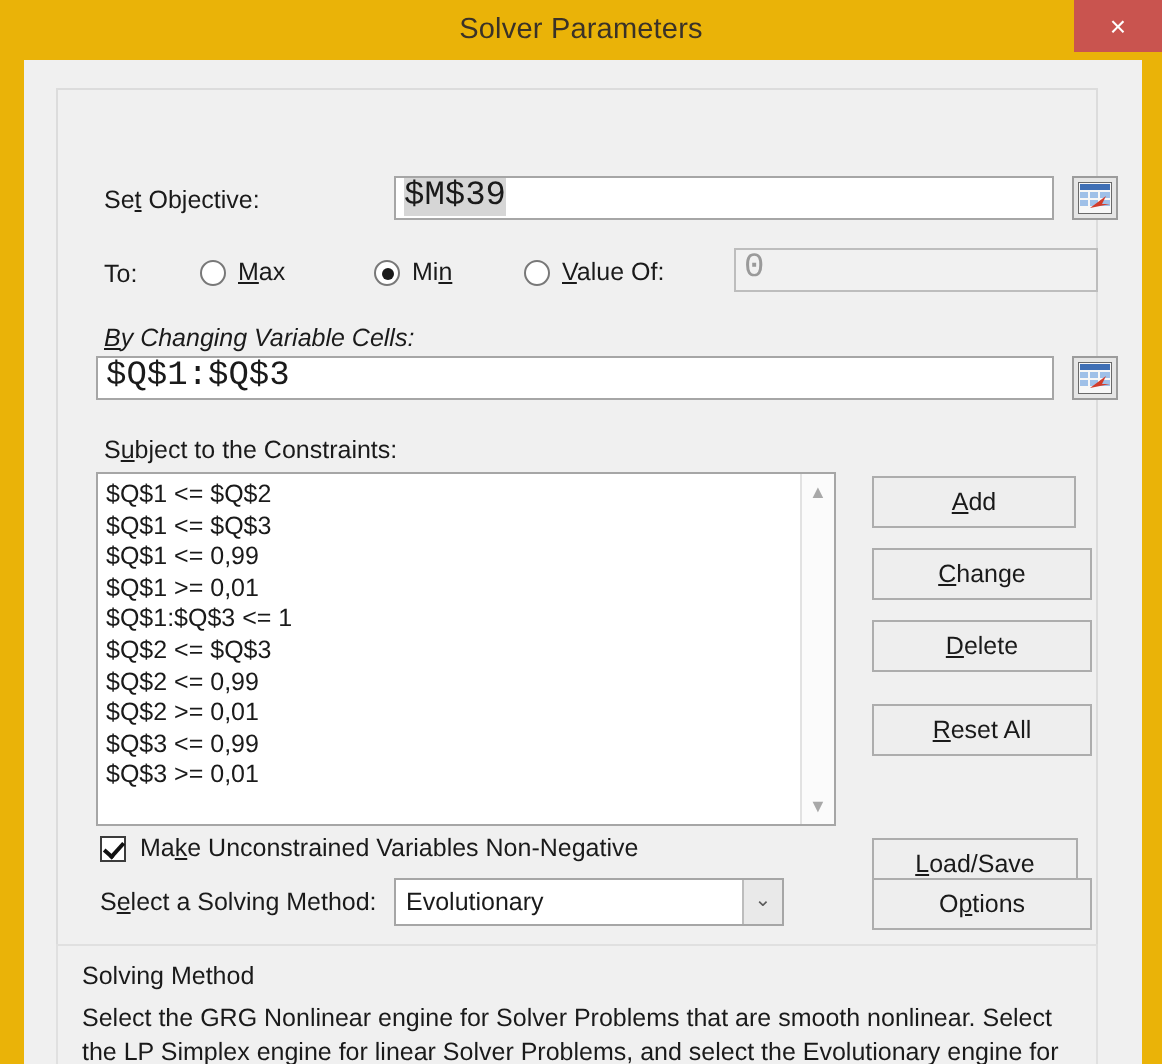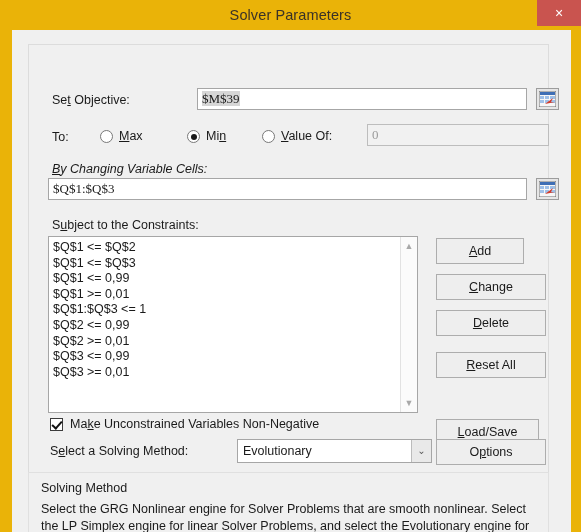--- a/index.html
+++ b/index.html
@@ -85,22 +85,22 @@
     white-space: nowrap;
   }
   .mn { text-decoration: underline; }
 
   
   .tbox {
     position: absolute;
     box-sizing: border-box;
     border: 1px solid #a6a6a6;
     background: #ffffff;
-    font-family: Liberation Serif, serif;
-    font-size: 13px;
+    font-family: Liberation Mono, monospace;
+    font-size: 17px;
     color: #1a1a1a;
     padding: 0 4px;
     line-height: 20px;
     white-space: nowrap;
     overflow: hidden;
   }
   .tbox.disabled {
     background: #f1f1f1;
     color: #9a9a9a;
     border-color: #bdbdbd;
@@ -244,21 +244,20 @@
     text-align: right;
   }
 
   
   .combo {
     position: absolute;
     box-sizing: border-box;
     border: 1px solid #a6a6a6;
     background: #ffffff;
     cursor: pointer;
-    margin-left: 40px;
   }
   .combo-val {
     position: absolute;
     left: 5px; top: 0;
     line-height: 22px;
     font-size: 12.5px;
     color: #1a1a1a;
     white-space: nowrap;
   }
   .combo-arrow {
@@ -364,32 +363,33 @@
 
     <div class="lbl" style="left:40px; top:188px;"><span>S</span><span class="mn">u</span><span>bject to the Constraints:</span></div>
 
     <div class="list-box" style="left:36px; top:206px; width:370px; height:177px;">
       <div class="list-inner">
         <div class="list-item">$Q$1 &lt;= $Q$2</div>
         <div class="list-item">$Q$1 &lt;= $Q$3</div>
         <div class="list-item">$Q$1 &lt;= 0,99</div>
         <div class="list-item">$Q$1 &gt;= 0,01</div>
         <div class="list-item">$Q$1:$Q$3 &lt;= 1</div>
+        <div class="list-item">$Q$2 &lt;= $Q$3</div>
         <div class="list-item">$Q$2 &lt;= 0,99</div>
         <div class="list-item">$Q$2 &gt;= 0,01</div>
         <div class="list-item">$Q$3 &lt;= 0,99</div>
         <div class="list-item">$Q$3 &gt;= 0,01</div>
       </div>
       <div class="vscroll">
         <div class="arr up">▲</div>
         <div class="arr dn">▼</div>
       </div>
     </div>
 
-    <div class="btn" style="left:424px; top:208px; width:88px; height:26px; line-height:24px;"><span></span><span class="mn">A</span><span>dd</span></div>
+    <div class="btn" style="left:424px; top:208px; width:102px; height:26px; line-height:24px;"><span></span><span class="mn">A</span><span>dd</span></div>
     <div class="btn" style="left:424px; top:244px; width:110px; height:26px; line-height:24px;"><span></span><span class="mn">C</span><span>hange</span></div>
     <div class="btn" style="left:424px; top:280px; width:110px; height:26px; line-height:24px;"><span></span><span class="mn">D</span><span>elete</span></div>
     <div class="btn" style="left:424px; top:322px; width:110px; height:26px; line-height:24px;"><span></span><span class="mn">R</span><span>eset All</span></div>
     <div class="btn" style="left:424px; top:356px; width:103px; height:26px; line-height:24px;margin-top:33px;"><span></span><span class="mn">L</span><span>oad/Save</span></div>
 
     <div class="cb-wrap" style="left:38px; top:387px;">
       <span class="cb on"></span><span class="cb-lbl"><span>Ma</span><span class="mn">k</span><span>e Unconstrained Variables Non-Negative</span></span>
     </div>
 
     <div class="lbl" style="left:38px; top:414px;"><span>S</span><span class="mn">e</span><span>lect a Solving Method:</span></div>

